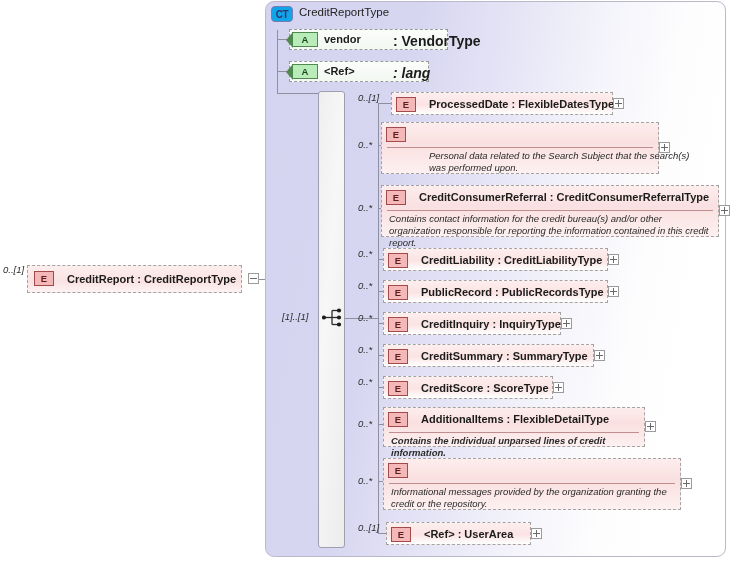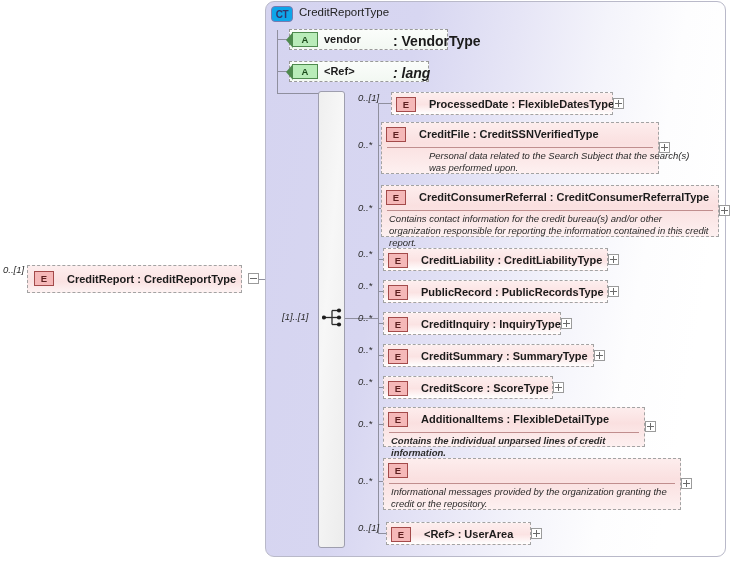--- a/index.html
+++ b/index.html
@@ -284,21 +284,20 @@
   <div class="el-box" style="left:391px; top:92px; width:222px; height:23px;">
     <div class="el-tag">E</div>
     <div class="el-name">ProcessedDate : FlexibleDatesType</div>
   </div>
   <div class="expander plus" style="left:613px; top:98px;"></div>
 
   <div class="ln h" style="left:378px; top:145px; width:3px;"></div>
   <div class="card" style="left:358px; top:139px;">0..*</div>
   <div class="el-box with-doc" style="left:381px; top:122px; width:278px; height:52px;">
     <div class="el-tag">E</div>
-    <div class="el-name">CreditFile : CreditSSNVerifiedType</div>
     <div class="el-sep" style="top:24px; width:266px;"></div>
     <div class="el-doc" style="top:27px; width:266px;margin-left:40px;">Personal data related to the Search Subject that the search(s) was performed upon.</div>
   </div>
   <div class="expander plus" style="left:659px; top:142px;"></div>
 
   <div class="ln h" style="left:378px; top:208px; width:3px;"></div>
   <div class="card" style="left:358px; top:202px;">0..*</div>
   <div class="el-box with-doc" style="left:381px; top:185px; width:338px; height:52px;">
     <div class="el-tag">E</div>
     <div class="el-name">CreditConsumerReferral : CreditConsumerReferralType</div>

